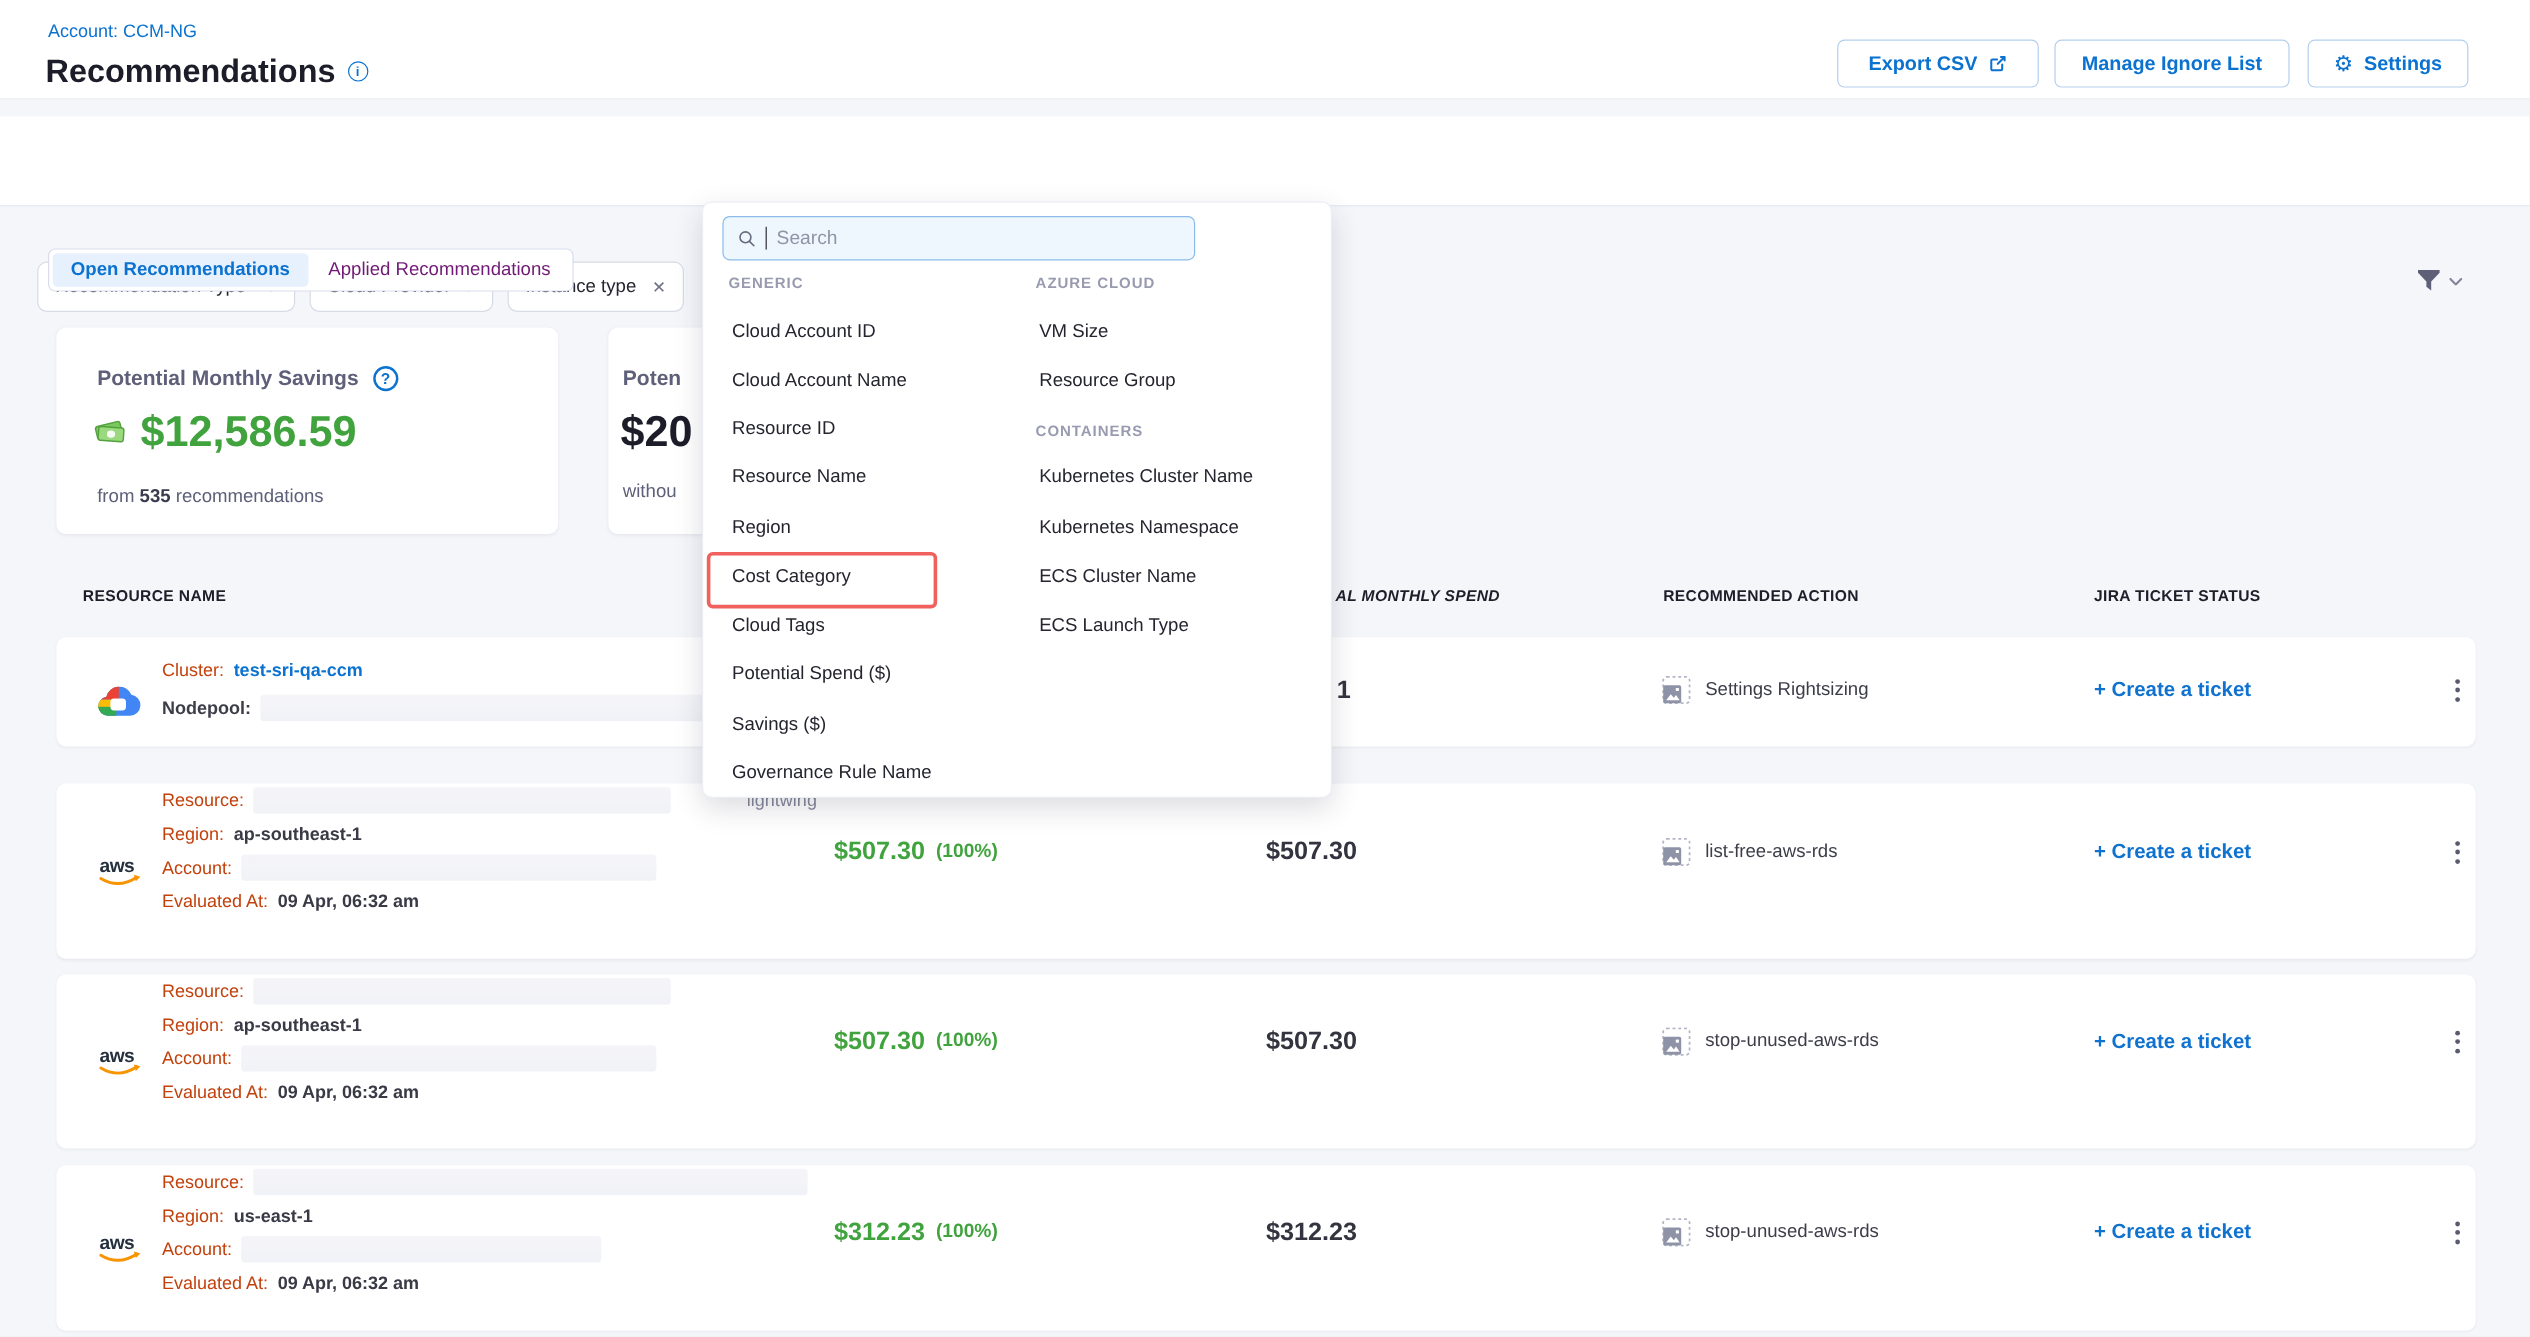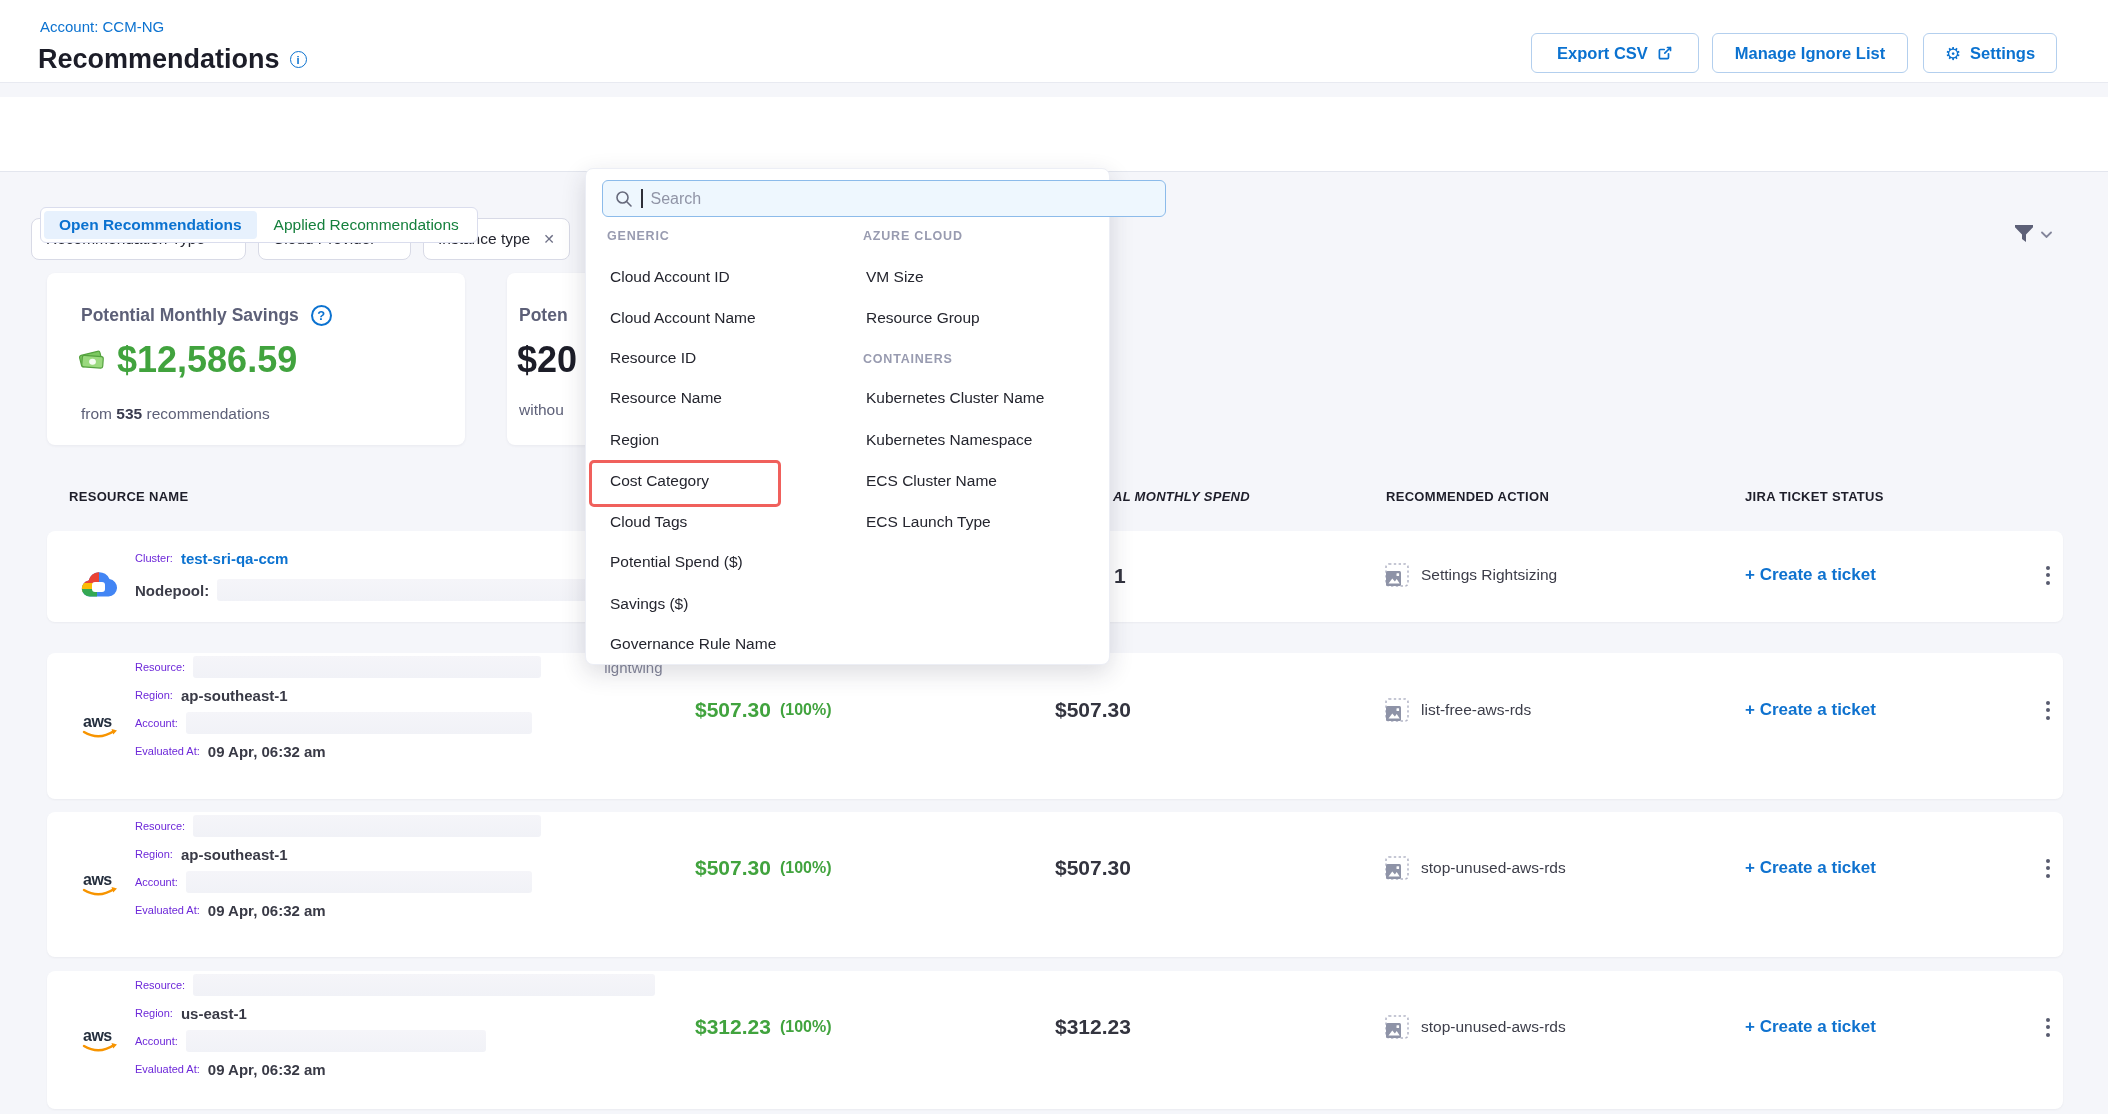--- a/index.html
+++ b/index.html
@@ -21,48 +21,48 @@
   .chip .x { color:#6e7086; font-size:14px; margin-left:10px; cursor:pointer; }
   .add-filter { position:absolute; left:585px; top:121px; width:149px; height:42px; border:1.5px solid #9cc2ea; border-radius:6px; background:#fff; color:#0b72d0; font-size:16.5px; font-weight:700; display:flex; align-items:center; justify-content:center; cursor:pointer; }
   .txt-link { position:absolute; top:121px; height:42px; display:flex; align-items:center; color:#0b72d0; font-size:16.5px; font-weight:700; cursor:pointer; }
   .vdiv { position:absolute; left:828px; top:131px; width:1px; height:22px; background:#d9dbe6; }
   .funnel-wrap { position:absolute; left:2012px; top:126px; display:flex; align-items:center; gap:5px; cursor:pointer; }
 
   
   .tabs { position:absolute; left:40px; top:207px; height:36px; background:#fff; border:1px solid #dadded; border-radius:6px; display:flex; align-items:center; padding:3px; gap:2px; }
   .tab { height:28px; padding:0 15px; border-radius:4px; font-size:15.5px; display:flex; align-items:center; cursor:pointer; }
   .tab.active { background:#e7f1fd; color:#0b72d0; font-weight:700; }
-  .tab.idle { background:#fff; color:#15803d; }
+  .tab.idle { background:#fff; color:#701a75; }
 
   
   .card { position:absolute; top:273px; height:172px; background:#fff; border-radius:8px; box-shadow:0 1px 3px rgba(30,32,60,.06); }
   .card-label { position:absolute; font-size:17.5px; font-weight:600; color:#5d6078; display:flex; align-items:center; gap:12px; }
   .card-value { position:absolute; display:flex; align-items:center; gap:8px; font-size:36px; font-weight:800; }
   .card-sub { position:absolute; font-size:15.5px; color:#5d6078; }
 
   
   .th { position:absolute; top:489px; font-size:13px; font-weight:700; color:#1e1e2a; letter-spacing:.3px; }
   .rowcard { position:absolute; left:47px; width:2016px; background:#fff; border-radius:8px; box-shadow:0 1px 2px rgba(30,32,60,.05); }
-  .lab { color:#6d28d9; font-size:11px; }
+  .lab { color:#c2410c; font-size:15px; }
   .dval { color:#393a46; font-weight:600; font-size:15px; }
   .rline { height:28px; display:flex; align-items:center; gap:8px; }
   .blurblock { background:linear-gradient(#f5f5f9,#f1f2f7); border-radius:3px; height:22px; display:inline-block; }
   .sav { font-size:21px; font-weight:800; color:#41a33e; }
   .pct { font-size:16px; font-weight:600; color:#41a33e; margin-left:9px; }
   .spendv { font-size:21px; font-weight:800; color:#33343f; }
   .cell { position:absolute; height:28px; display:flex; align-items:center; }
   .action-txt { font-size:15.5px; color:#3c3d49; margin-left:12px; }
   .ticket { color:#0f72cf; font-size:17px; font-weight:600; cursor:pointer; }
   .kebab { display:flex; flex-direction:column; gap:3.5px; cursor:pointer; padding:4px; }
   .kebab i { width:4px; height:4px; border-radius:50%; background:#585b6e; }
   .tail { color:#85879a; font-size:15px; margin-left:55px; }
 
   
   .panel { position:absolute; left:585px; top:168px; width:525px; height:497px; background:#fff; border:1px solid #eceef5; border-radius:8px; box-shadow:0 8px 24px rgba(35,36,60,.16); z-index:30; }
-  .searchbox { position:absolute; left:16px; top:11px; width:564px; height:37px; border:1.5px solid #8cbbea; background:#eef7fe; border-radius:6px; display:flex; align-items:center; padding-left:12px; gap:8px; }
+  .searchbox { position:absolute; left:16px; top:11px; width:394px; height:37px; border:1.5px solid #8cbbea; background:#eef7fe; border-radius:6px; display:flex; align-items:center; padding-left:12px; gap:8px; }
   .searchbox input { border:none; outline:none; background:transparent; font-size:16px; color:#3a3b46; font-family:"Liberation Sans",sans-serif; width:420px; }
   .searchbox input::placeholder { color:#9094a6; }
   .caret { width:1.5px; height:19px; background:#2e2f38; }
   .sect { position:absolute; font-size:12.5px; font-weight:700; color:#989bb0; letter-spacing:.8px; }
   .fitem { position:absolute; font-size:15.5px; color:#24252e; cursor:pointer; white-space:nowrap; }
   .redbox { position:absolute; left:3px; top:291px; width:192px; height:47px; border:3px solid #f0605c; border-radius:5px; }
 </style>
 </head>
 <body>
 

